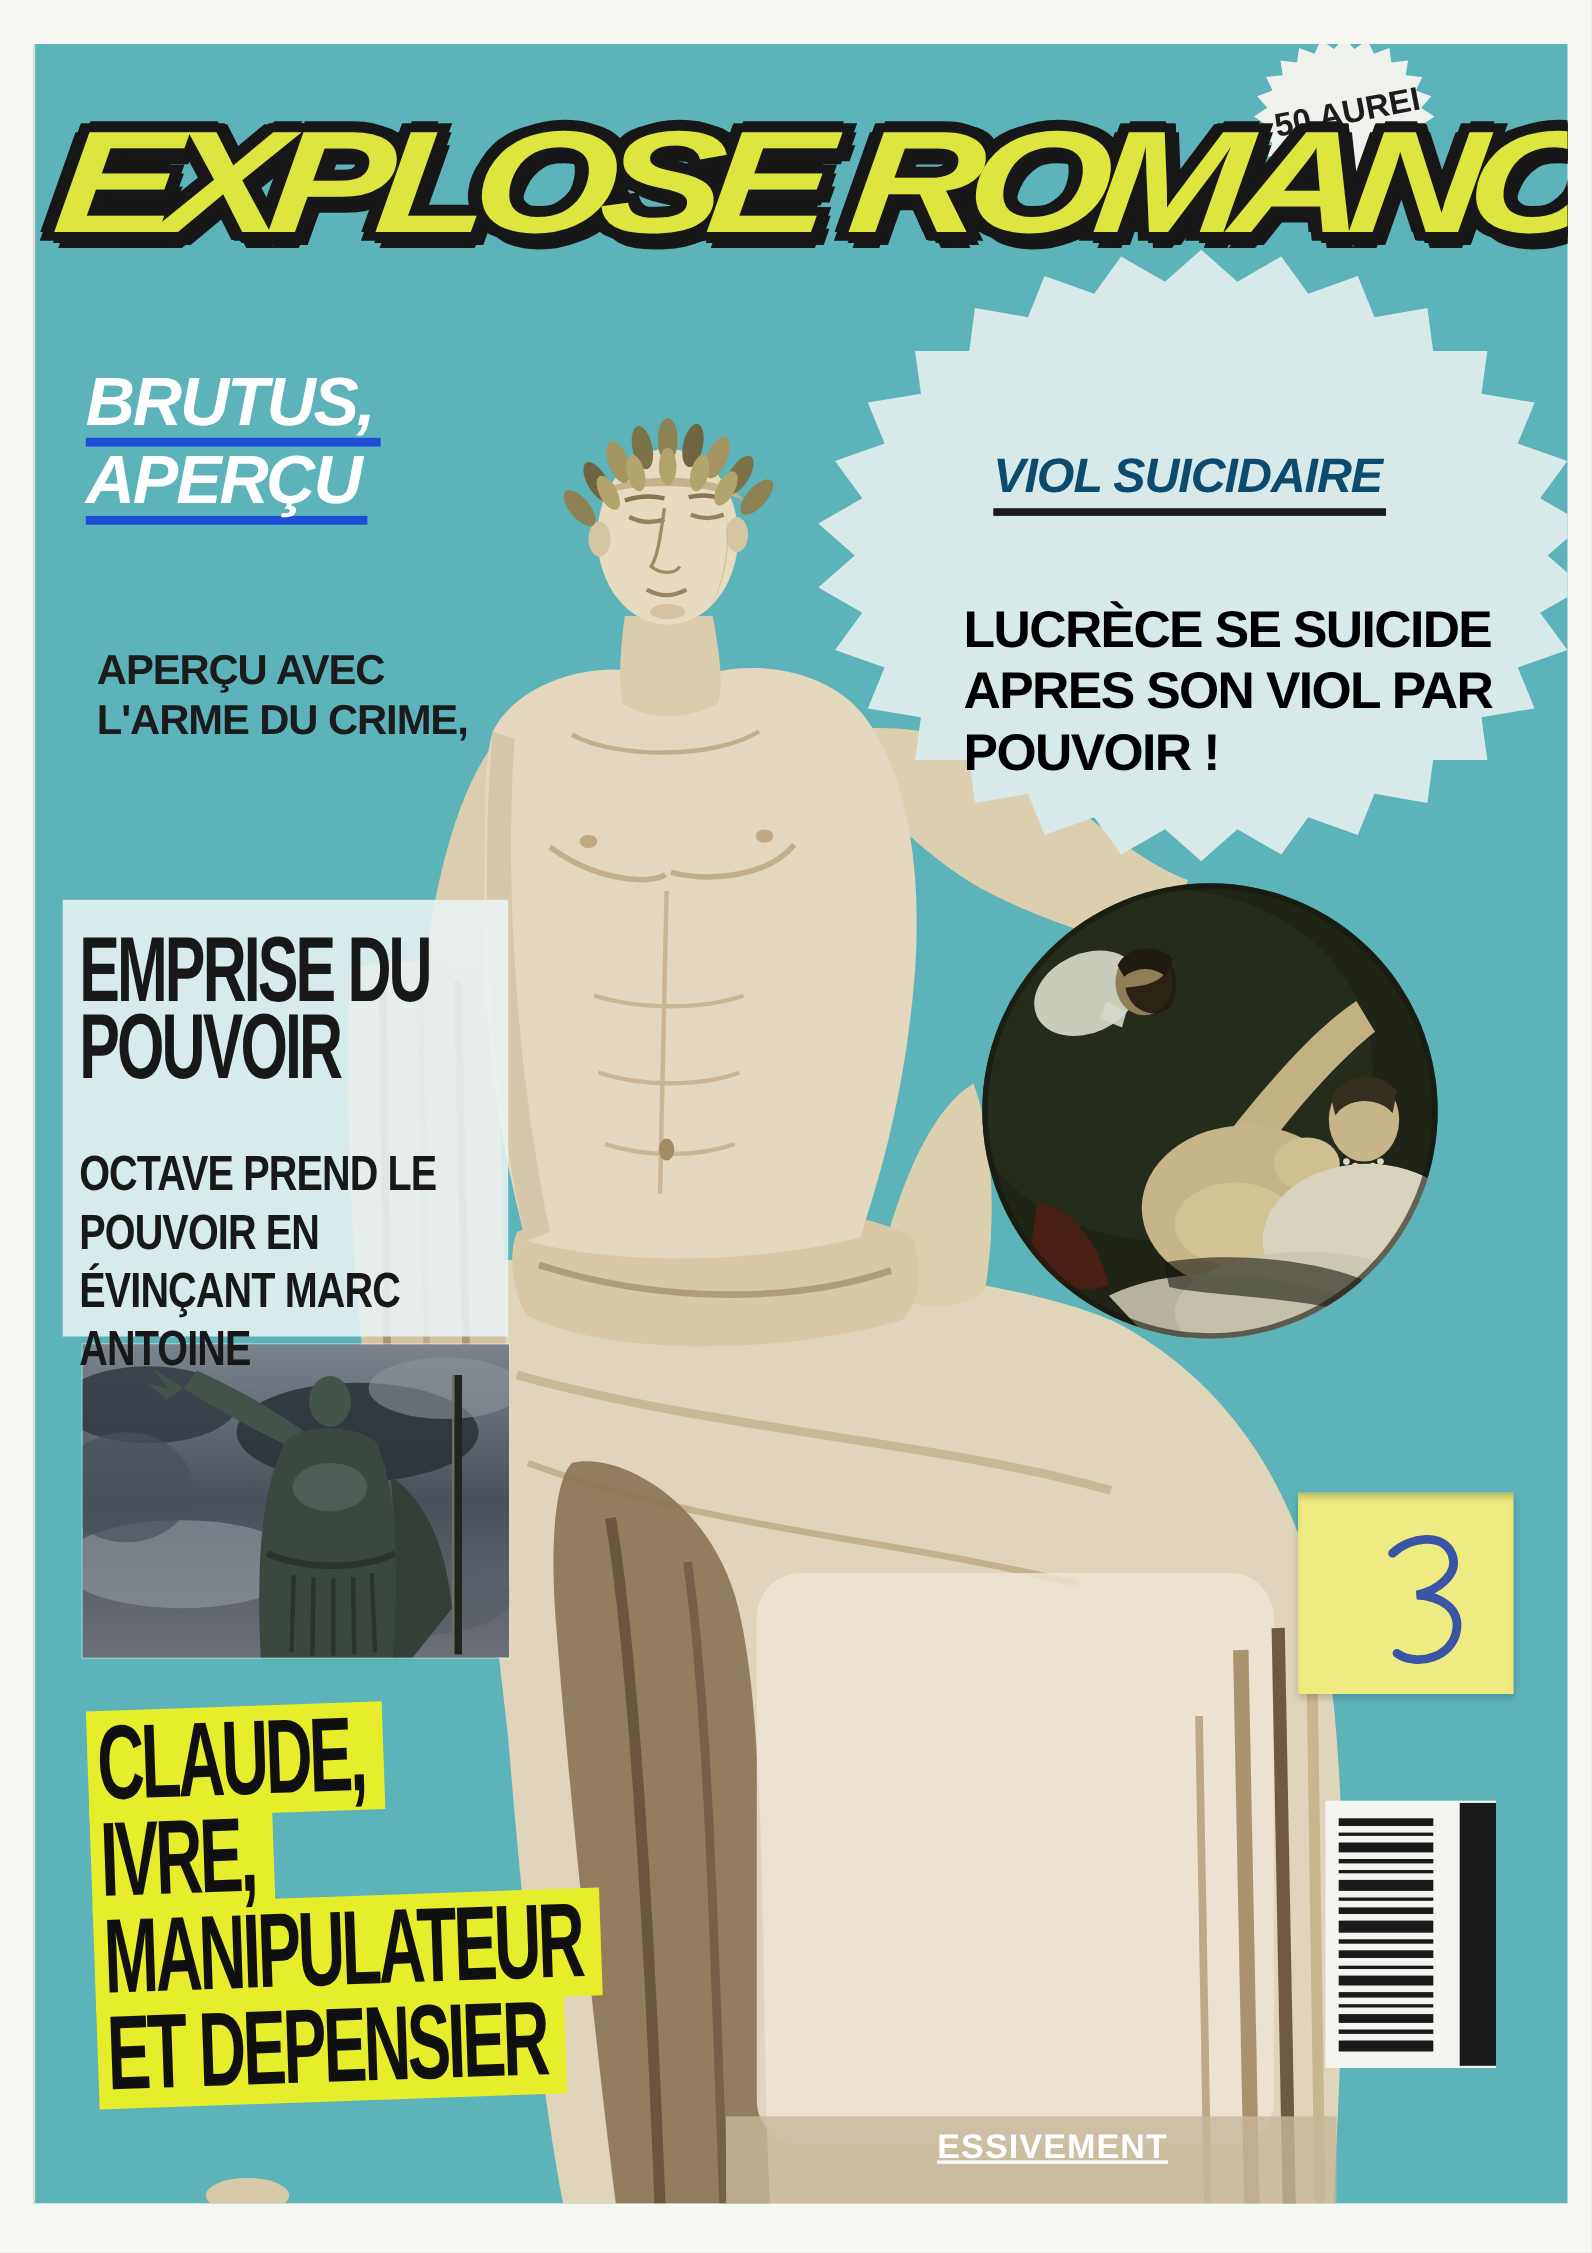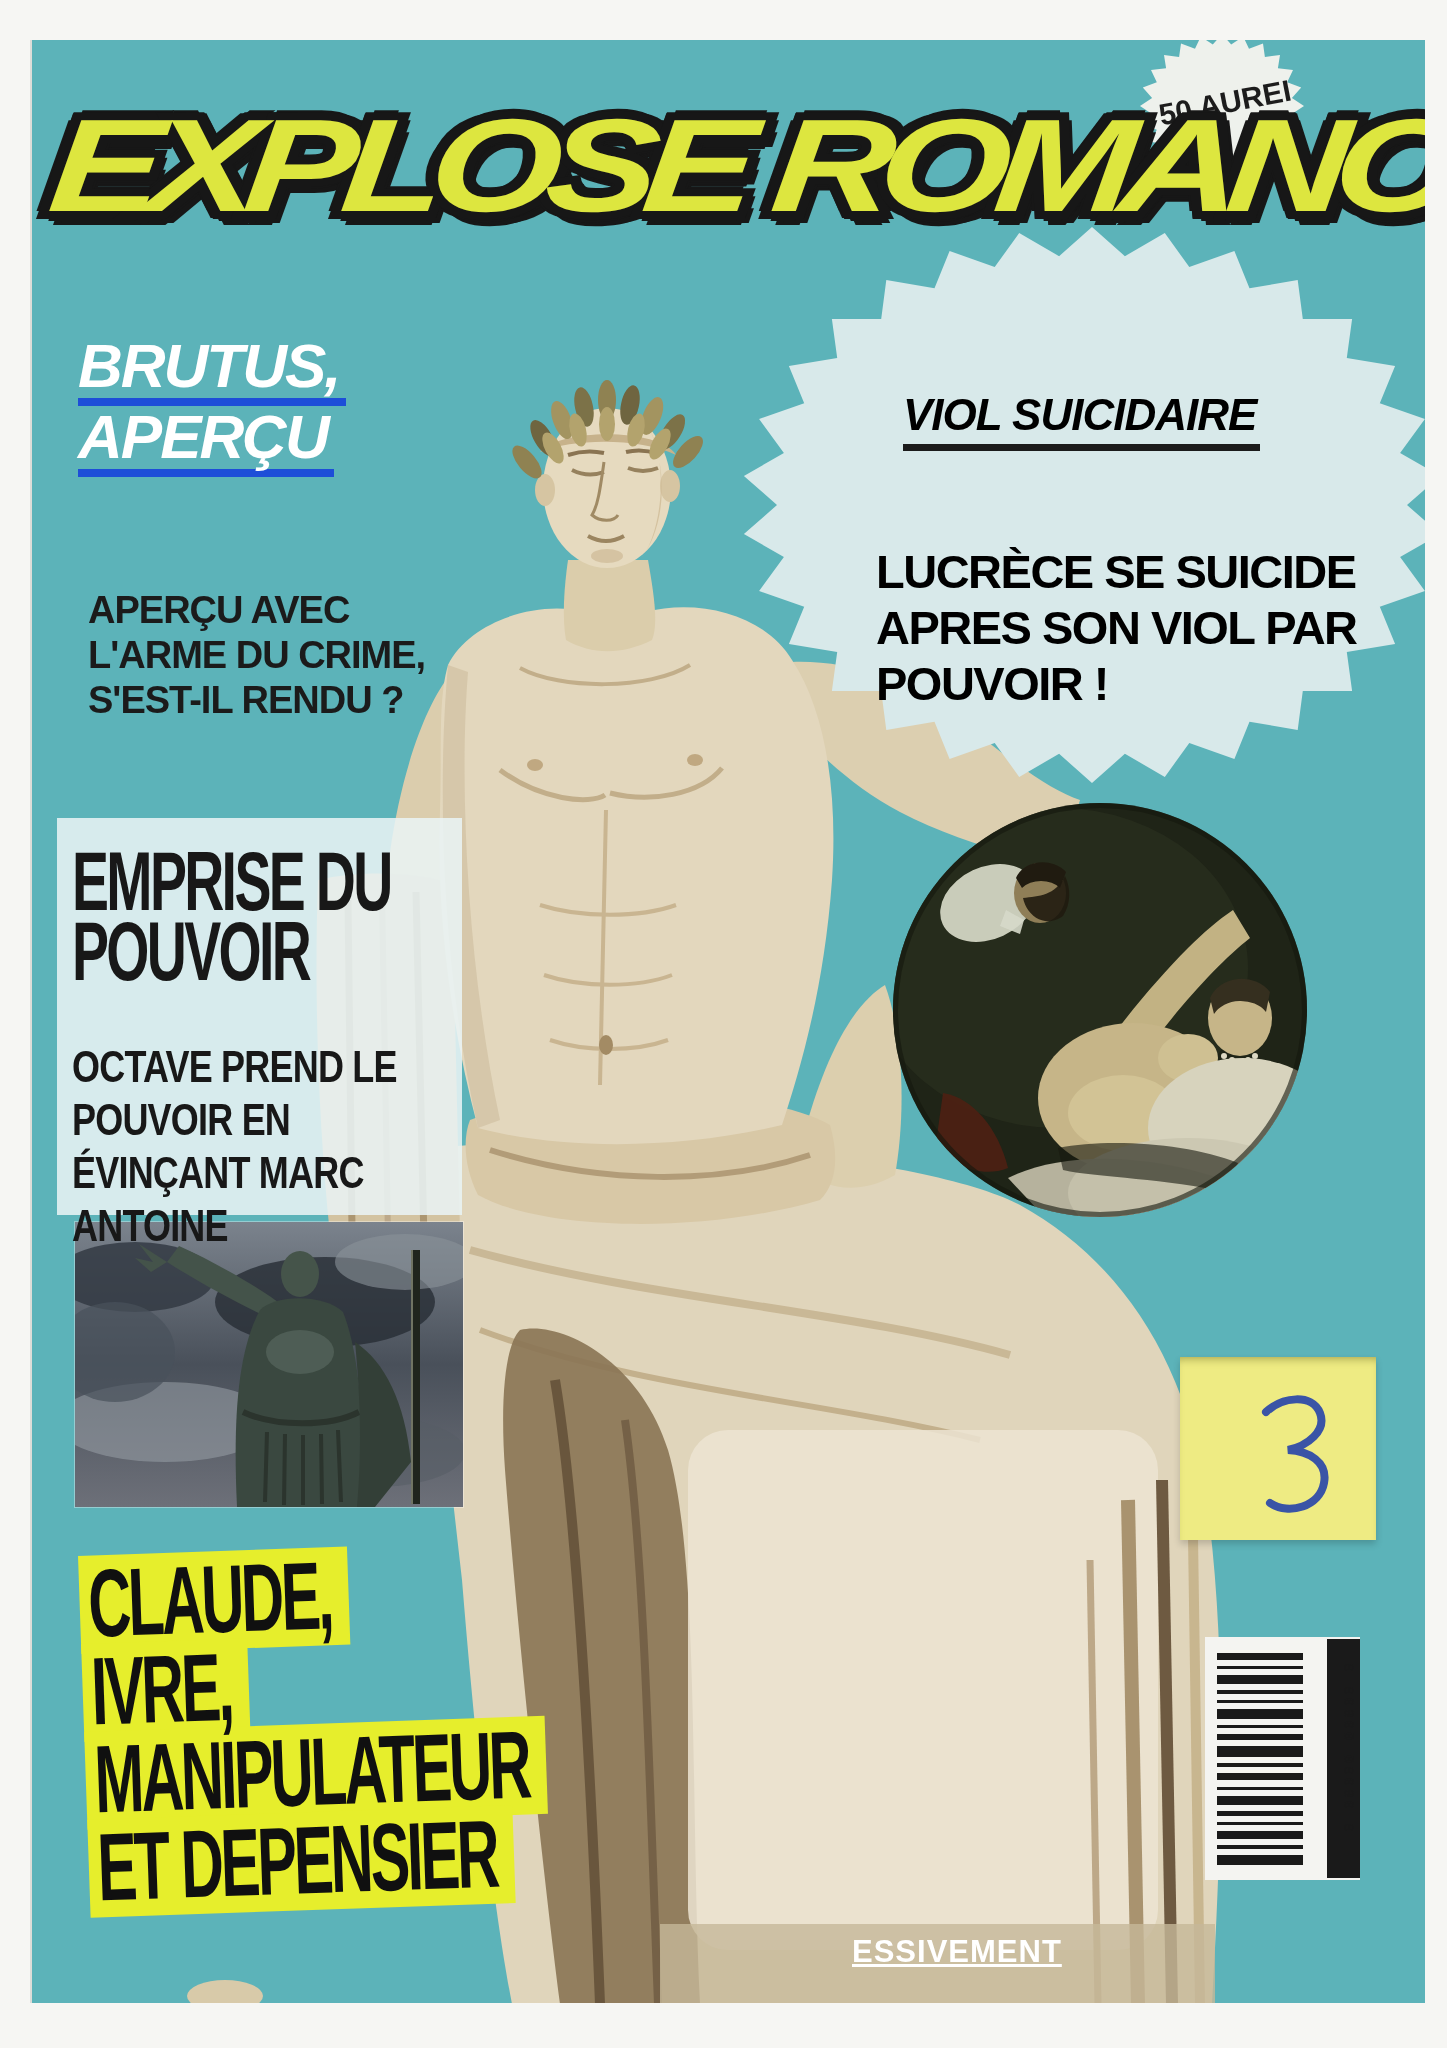--- a/index.html
+++ b/index.html
@@ -25,21 +25,21 @@
                transform:rotate(-11deg);z-index:31;}
 
   
   .brutus{left:78px;top:338px;color:#ffffff;font-style:italic;z-index:35;}
   .brutus .ln{display:table;font:italic 700 62px/56px "Liberation Sans",sans-serif;
               letter-spacing:-2px;border-bottom:8px solid #1d4ed8;padding:0 6px 4px 0;margin-bottom:3px;text-align:center;}
   .apercu{left:88px;top:588px;color:#1b1b1b;z-index:35;}
   .apercu .ln{font:700 38px/45px "Liberation Sans",sans-serif;letter-spacing:-1px;}
 
   
-  .viol-kicker{left:903px;top:392px;color:#000000;z-index:35;}
+  .viol-kicker{left:903px;top:410px;color:#0c4a6e;z-index:35;}
   .viol-kicker .ln{display:table;font:italic 700 44px/46px "Liberation Sans",sans-serif;
                    letter-spacing:-1px;border-bottom:7px solid #1b1b1b;padding:0 4px 6px 0;}
   .lucrece{left:876px;top:544px;color:#000000;z-index:35;}
   .lucrece .ln{font:700 47px/56px "Liberation Sans",sans-serif;letter-spacing:-1.5px;}
 
   
   .emprise-box{left:57px;top:818px;width:405px;height:397px;background:rgba(233,244,245,0.87);z-index:12;}
   .emprise-title{left:72px;top:846px;color:#181818;transform:scaleX(0.66);transform-origin:left top;
                  white-space:nowrap;z-index:35;}
   .emprise-title .ln{font:700 84px/70px "Liberation Sans",sans-serif;letter-spacing:-4px;}
@@ -253,21 +253,20 @@
       </div>
 
       <div class="abs brutus">
         <span class="ln">BRUTUS,</span>
         <span class="ln">APERÇU</span>
       </div>
 
       <div class="abs apercu">
         <div class="ln">APERÇU AVEC</div>
         <div class="ln">L'ARME DU CRIME,</div>
-        <div class="ln">S'EST-IL RENDU ?</div>
       </div>
 
       <div class="abs viol-kicker">
         <span class="ln">VIOL SUICIDAIRE</span>
       </div>
 
       <div class="abs lucrece">
         <div class="ln">LUCRÈCE SE SUICIDE</div>
         <div class="ln">APRES SON VIOL PAR</div>
         <div class="ln">POUVOIR !</div>

